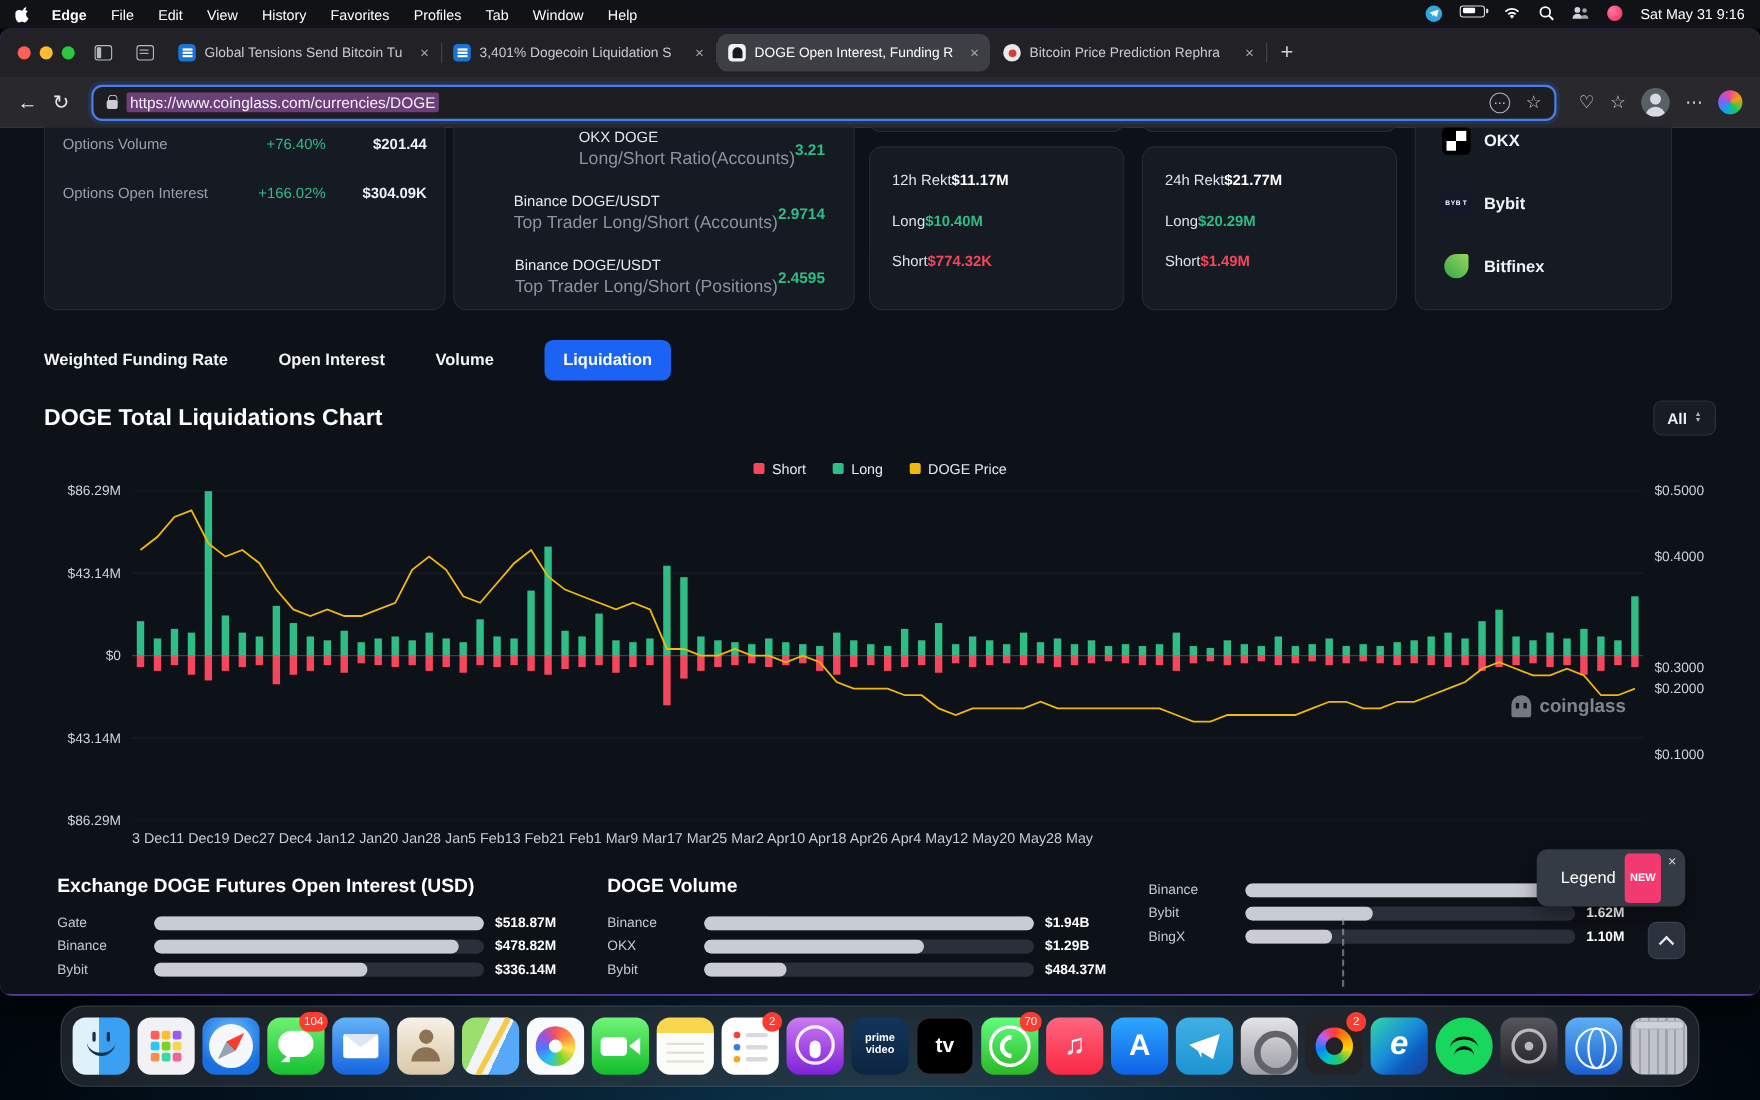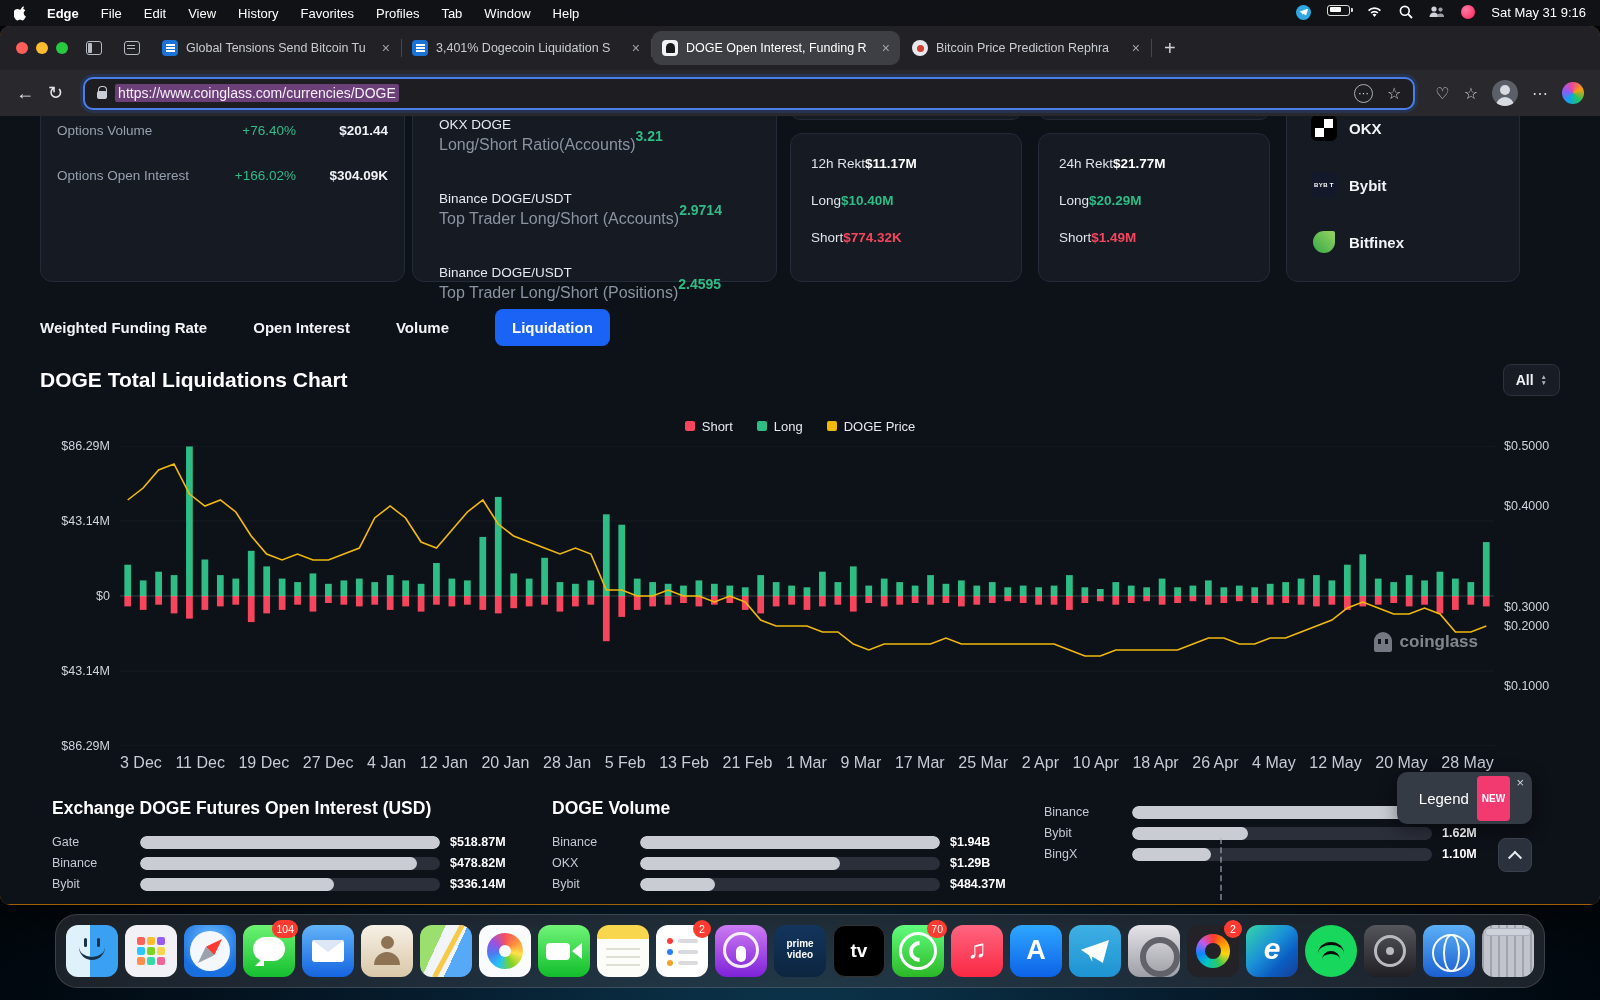--- a/index.html
+++ b/index.html
@@ -21,21 +21,21 @@
   .tg-dot{width:15px;height:15px;border-radius:50%;background:#2fa7e3;position:relative;display:inline-block}
   .tg-dot::after{content:"";position:absolute;left:3px;top:4px;width:9px;height:7px;background:#fff;
     clip-path:polygon(0 45%,100% 0,75% 100%,38% 70%,38% 95%,25% 62%)}
   .battery{width:23px;height:11px;border:1.5px solid rgba(255,255,255,.85);border-radius:3px;position:relative;display:inline-block}
   .battery::before{content:"";position:absolute;left:1.5px;top:1.5px;width:11px;height:5px;background:#fff;border-radius:1px}
   .battery::after{content:"";position:absolute;right:-4px;top:2.5px;width:2px;height:4px;background:rgba(255,255,255,.85);border-radius:0 1px 1px 0}
   .pink-dot{width:14px;height:14px;border-radius:50%;background:radial-gradient(circle at 35% 35%,#ff7aa6,#f72157);display:inline-block}
 
   
   .window{position:absolute;top:26px;left:0;width:1600px;height:879px;border-radius:10px;overflow:hidden;
-    background:#a16207;box-shadow:0 25px 60px rgba(0,0,0,.65);z-index:10}
+    background:#8b5cf6;box-shadow:0 25px 60px rgba(0,0,0,.65);z-index:10}
   .tabstrip{height:44px;background:#212126;display:flex;align-items:center;padding-left:16px}
   .tl{width:12px;height:12px;border-radius:50%;margin-right:8px;flex:0 0 12px}
   .tl-close{background:#ff5f57}.tl-min{background:#febc2e}.tl-zoom{background:#28c840}
   .strip-ic{width:16px;height:14px;position:relative;margin:0 12px 0 10px}
   .ic-vtabs{border:1.5px solid #b6bac2;border-radius:3px}
   .ic-vtabs::after{content:"";position:absolute;left:1px;top:1px;bottom:1px;width:4px;background:#b6bac2;border-radius:1px}
   .ic-tabpanel{border:1.5px solid #b6bac2;border-radius:3px}
   .ic-tabpanel::after{content:"";position:absolute;left:2px;top:2.5px;width:8px;height:1.6px;background:#b6bac2;box-shadow:0 3px 0 #b6bac2}
   .tab{width:248px;height:34px;display:flex;align-items:center;gap:8px;padding:0 10px;border-radius:9px;
     color:#c9ccd2;font-size:12.5px;position:relative;margin-right:2px}
@@ -76,22 +76,22 @@
   .card1{left:40px;width:365px;top:-60px;height:226px;padding:66px 16px 0}
   .card2{left:412px;width:365px;top:-60px;height:226px;padding:60px 26px 0}
   .card3{left:790px;width:232px;top:17px;height:149px;padding:22px 20px 0}
   .card4{left:1038px;width:232px;top:17px;height:149px;padding:22px 20px 0}
   .card5{left:1286px;width:234px;top:-60px;height:226px;padding:58px 24px 0}
   .opt-row{display:flex;align-items:center;font-size:13.5px}
   .opt-row + .opt-row{margin-top:30px}
   .opt-row .lbl{flex:1;color:#98a0ad}
   .opt-row .pct{width:86px;text-align:right;color:#2ebd85}
   .opt-row .val{width:92px;text-align:right;font-weight:bold;color:#f0f2f6}
-  .ratio-row{display:flex;align-items:center;justify-content:flex-start}
-  .ratio-row + .ratio-row{margin-top:37px}
+  .ratio-row{display:flex;align-items:center;justify-content:flex-end}
+  .ratio-row + .ratio-row{margin-top:21px}
   .rr-title{font-size:13.5px;color:#e6e9ee}
   .rr-sub{font-size:16px;color:#8b93a1;margin-top:4px}
   .rr-val{font-size:14px;color:#2ebd85;font-weight:bold}
   .rk-row{display:flex;justify-content:flex-start;font-size:13.5px}
   .rk-row + .rk-row{margin-top:22px}
   .rk-row .lbl{color:#dfe3ea}
   .rk-row .val{font-weight:bold}
   .c-white{color:#fff}.c-long{color:#2ebd85}.c-short{color:#f6465d}
   .ex-row{display:flex;align-items:center;height:26px}
   .ex-row + .ex-row{margin-top:31px}
@@ -122,21 +122,21 @@
   .ycol{position:relative;font-size:12.5px;color:#cfd3da}
   .yl{width:80px}.yr{width:70px}
   .ycol span{position:absolute;transform:translateY(-50%)}
   .yl span{right:10px}
   .yr span{left:10px}
   .plot{flex:1;height:300px}
   .watermark{position:absolute;right:122px;top:186px;display:flex;align-items:center;gap:8px;opacity:.55}
   .wm-text{font-size:17px;font-weight:bold;color:#dfe3ea}
   .ghost{width:18px;height:20px;background:#c9cdd6;border-radius:9px 9px 2px 2px;position:relative;display:inline-block}
   .ghost::after{content:"";position:absolute;top:7px;left:4px;width:3.5px;height:5px;background:#10131a;box-shadow:7px 0 #10131a}
-  .xl{display:flex;justify-content:space-between;padding:8px 106px 0 120px;font-size:16px;color:#c6cbd4}
+  .xl{display:flex;justify-content:flex-start;padding:8px 106px 0 120px;font-size:13px;color:#c6cbd4}
 
   .bottoms{display:flex;padding:0 0 0 52px;margin-top:26px}
   .bcol{position:relative}
   .bcol1{width:500px}.bcol2{width:492px}.bcol3{flex:1}
   .bcol h3{font-size:17.5px;font-weight:bold;color:#fff;margin-bottom:16px}
   .brow{display:flex;align-items:center;margin-top:7px;font-size:12.5px}
   .blbl{width:88px;color:#c4c9d2;padding-right:10px}
   .btrack{width:300px;height:13px;background:#2b2f3a;border-radius:7px;overflow:hidden}
   .bfill{display:block;height:100%;background:#c9ccd3;border-radius:7px}
   .bval{margin-left:10px;font-weight:bold;color:#fff;font-size:12.5px}

